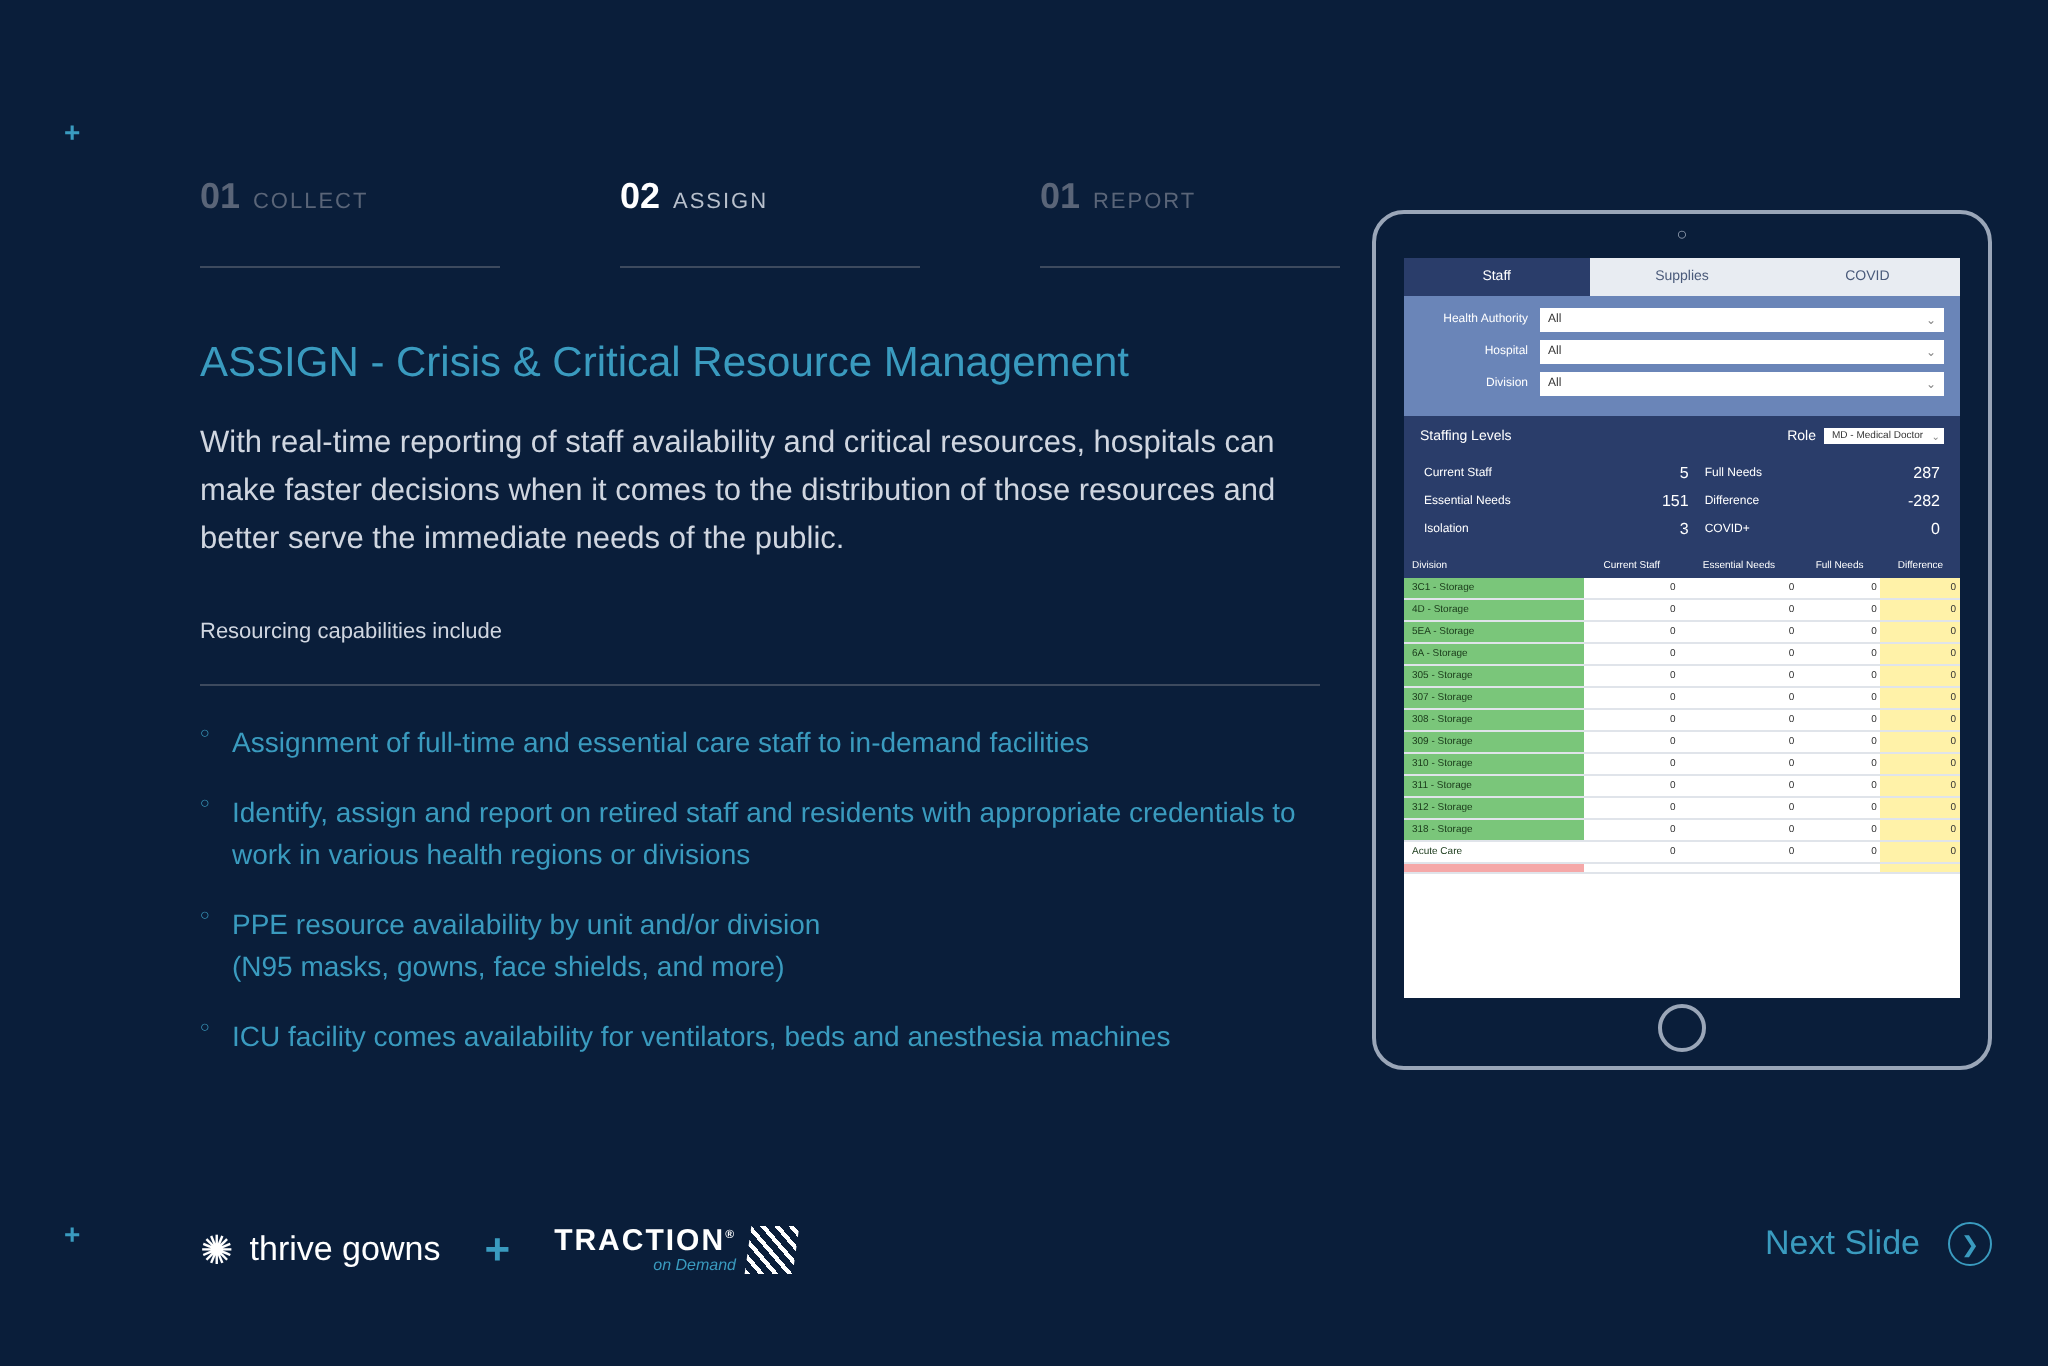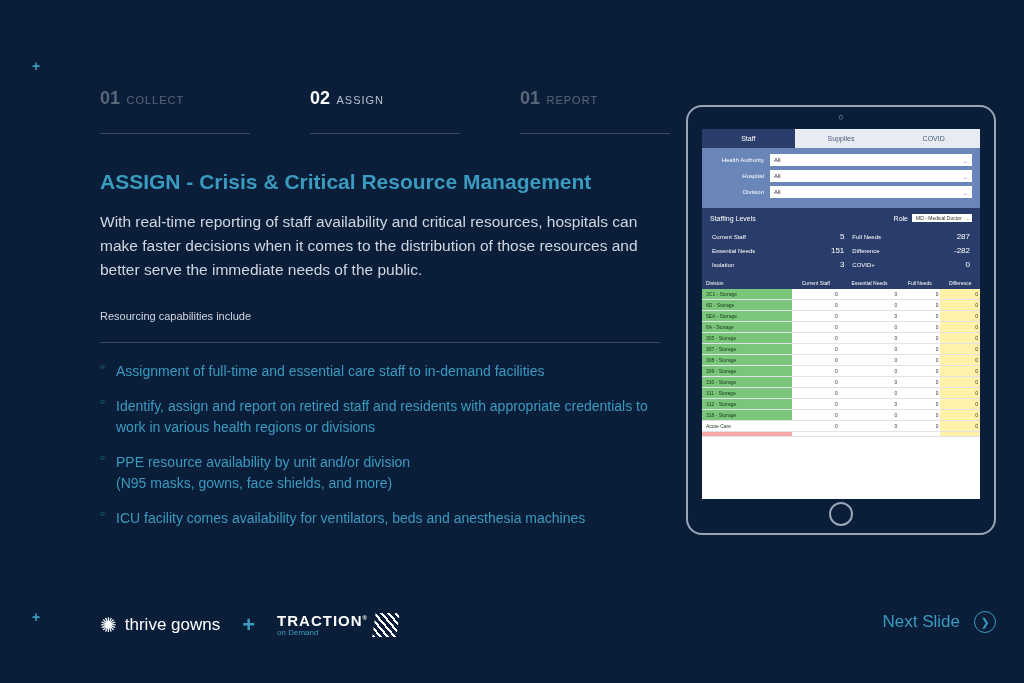--- a/index.html
+++ b/index.html
@@ -54,21 +54,21 @@
   
   .content {
     position: absolute;
     top: 170px;
     left: 100px;
     width: 560px;
   }
   .title {
     color: #3a9bbf;
     font-size: 21px;
-    font-weight: bold;
+    font-weight: normal;
     margin-bottom: 16px;
   }
   .desc {
     color: #d0d6e0;
     font-size: 15.5px;
     line-height: 1.55;
     margin-bottom: 28px;
   }
   .subhead {
     color: #d0d6e0;
@@ -134,22 +134,23 @@
   }
   .logo-traction .main {
     font-size: 15px;
     font-weight: bold;
     letter-spacing: 1px;
     color: #fff;
   }
   .logo-traction .sub {
     font-size: 8px;
     color: #3a9bbf;
-    text-align: left;
+    text-align: right;
     display: block;
+    font-style: italic;
   }
   .logo-traction .cube {
     width: 24px;
     height: 24px;
     background: repeating-linear-gradient(45deg, #fff 0 2px, transparent 2px 5px);
     transform: skewX(-8deg);
   }
 
   
   .next-slide {

